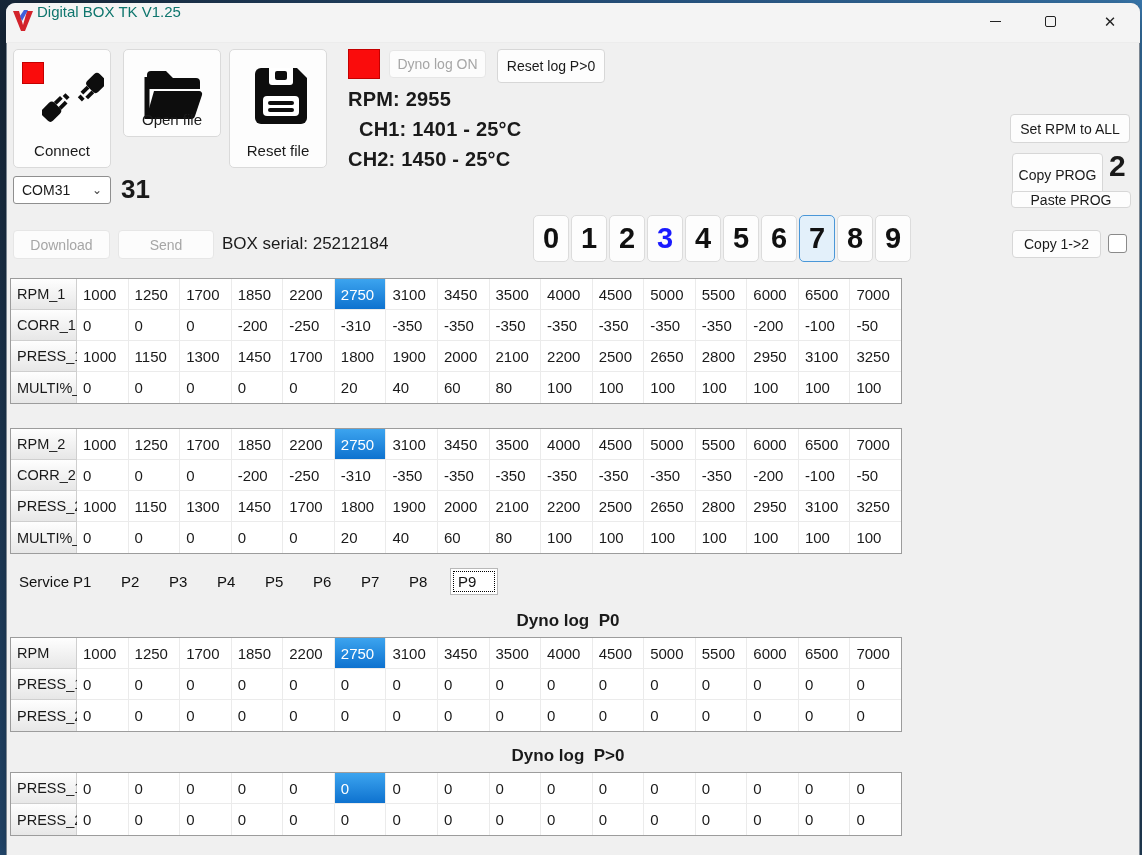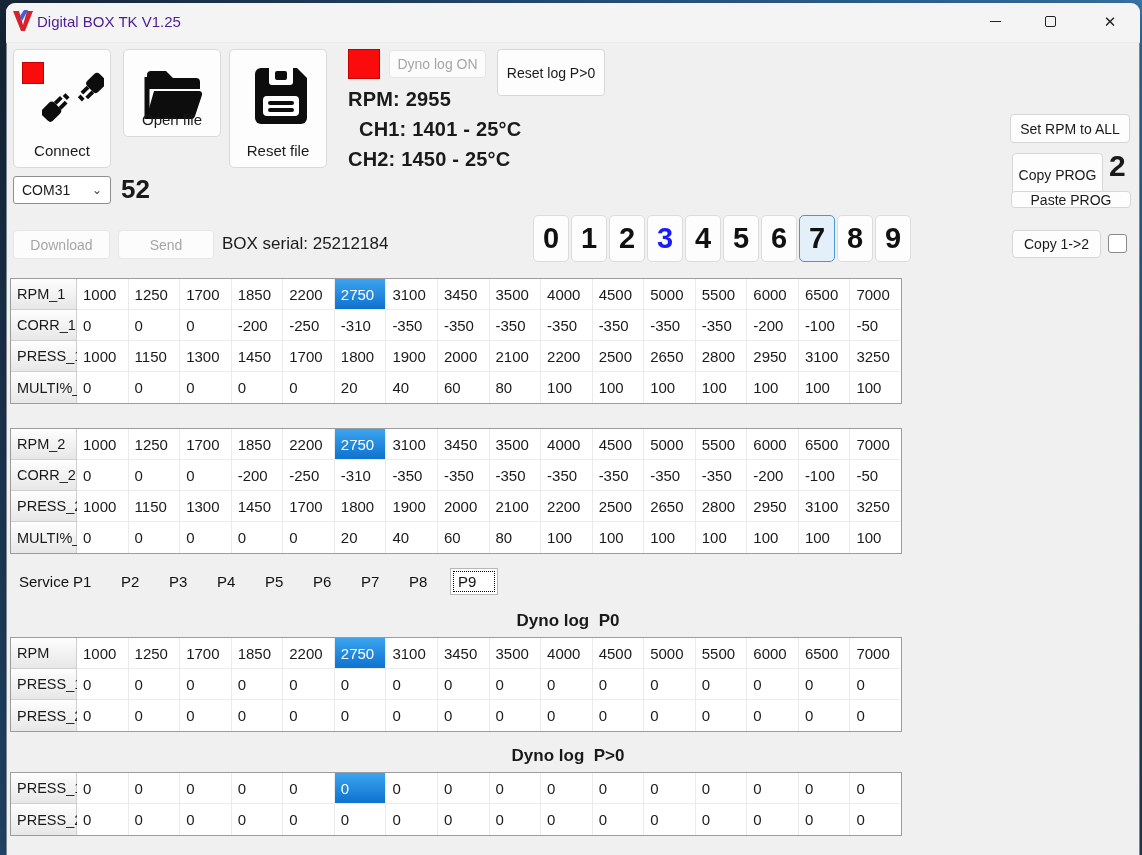--- a/index.html
+++ b/index.html
@@ -7,21 +7,21 @@
     font-family:"Liberation Sans", sans-serif; color:#1a1a1a;
     background:linear-gradient(120deg,#18283a,#2a5a8a 40%,#3a7ab0 70%,#24415c); }
   .abs { position:absolute; }
 
   
   .window { position:absolute; left:6px; top:3px; width:1134px; height:852px;
     background:#f0f0f0; border:1px solid #7b8691; border-bottom:none;
     border-radius:9px 9px 0 0; box-shadow:0 8px 30px rgba(0,0,0,.45); }
   .titlebar { position:absolute; left:6px; top:3px; width:1134px; height:40px;
     background:#f4f4f4; border-radius:9px 9px 0 0; border-bottom:1px solid #ececec; }
-  .title-text { position:absolute; left:37px; top:13px; font-size:15px; color:#4c1d95; }
+  .title-text { position:absolute; left:37px; top:3px; font-size:15px; color:#0f766e; }
   .winbtn { position:absolute; top:4px; width:46px; height:34px;
     display:flex; align-items:center; justify-content:center; border-radius:5px; }
   .glyph-min { width:11px; height:0; border-top:1.4px solid #222; }
   .glyph-max { width:11px; height:11px; border:1.4px solid #222; border-radius:2px; }
   .glyph-close { font-size:15px; color:#222; line-height:1; }
 
   
   .btn { background:#fdfdfd; border:1px solid #d7d7d7; border-radius:4px;
     display:flex; align-items:center; justify-content:center; font-size:14px; color:#1a1a1a; }
   .btn.disabled { background:#fcfcfc; border-color:#e6e6e6; color:#a6a6a6; }
@@ -131,27 +131,27 @@
     <rect x="19" y="37" width="26" height="4" rx="2" fill="#0d0d0d"></rect>
     <rect x="19" y="44" width="26" height="4" rx="2" fill="#0d0d0d"></rect>
   </svg>
   <div class="cap">Reset file</div>
 </div>
 
 <div class="select abs" style="left:13px; top:176px; width:98px; height:28px;">
   <span>COM31</span>
   <span class="chev">⌄</span>
 </div>
-<div class="big-num abs" style="left:121px; top:174px;">52</div>
+<div class="big-num abs" style="left:121px; top:174px;">31</div>
 
 <div class="redsq abs" style="left:348px; top:49px; width:32px; height:30px;"></div>
 <div class="btn disabled abs" style="left:389px; top:50px; width:97px; height:28px;">
   <span>Dyno log ON</span>
 </div>
-<div class="btn abs" style="left:497px; top:49px; width:108px; height:47px;">
+<div class="btn abs" style="left:497px; top:49px; width:108px; height:34px;">
   <span>Reset log P&gt;0</span>
 </div>
 
 <div class="tele abs" style="left:348px; top:88px;">RPM: 2955</div>
 <div class="tele abs" style="left:359px; top:118px;">CH1: 1401 - 25°C</div>
 <div class="tele abs" style="left:348px; top:148px;">CH2: 1450 - 25°C</div>
 
 <div class="btn abs" style="left:1010px; top:114px; width:120px; height:29px;">
   <span>Set RPM to ALL</span>
 </div>

